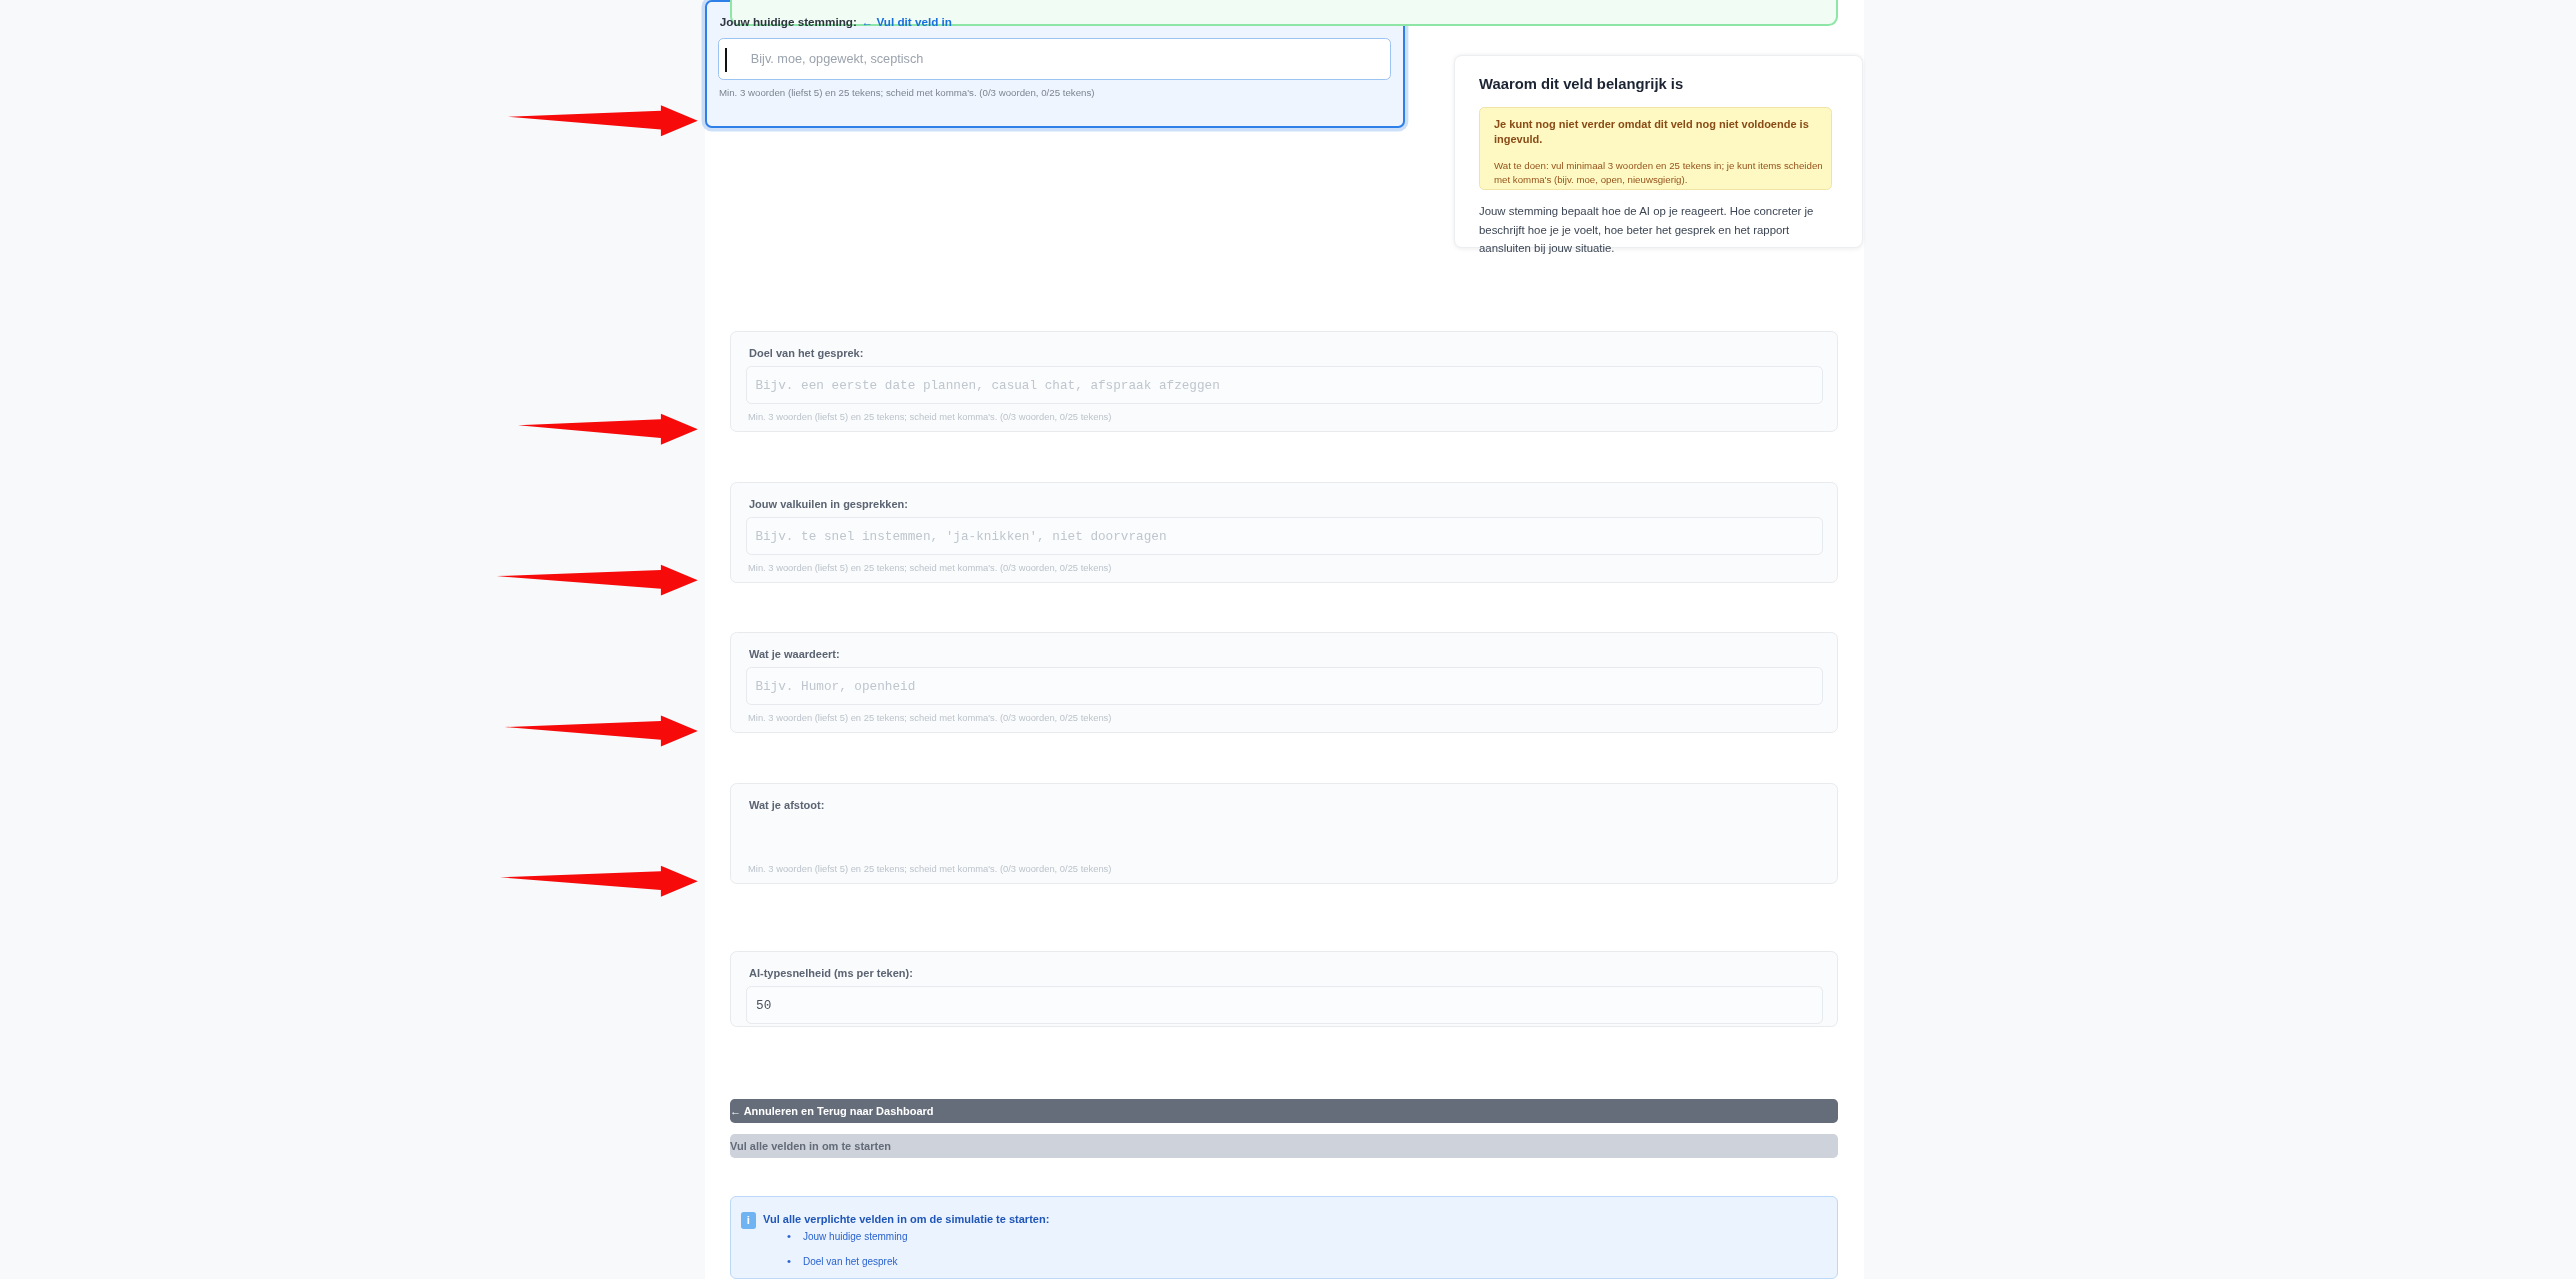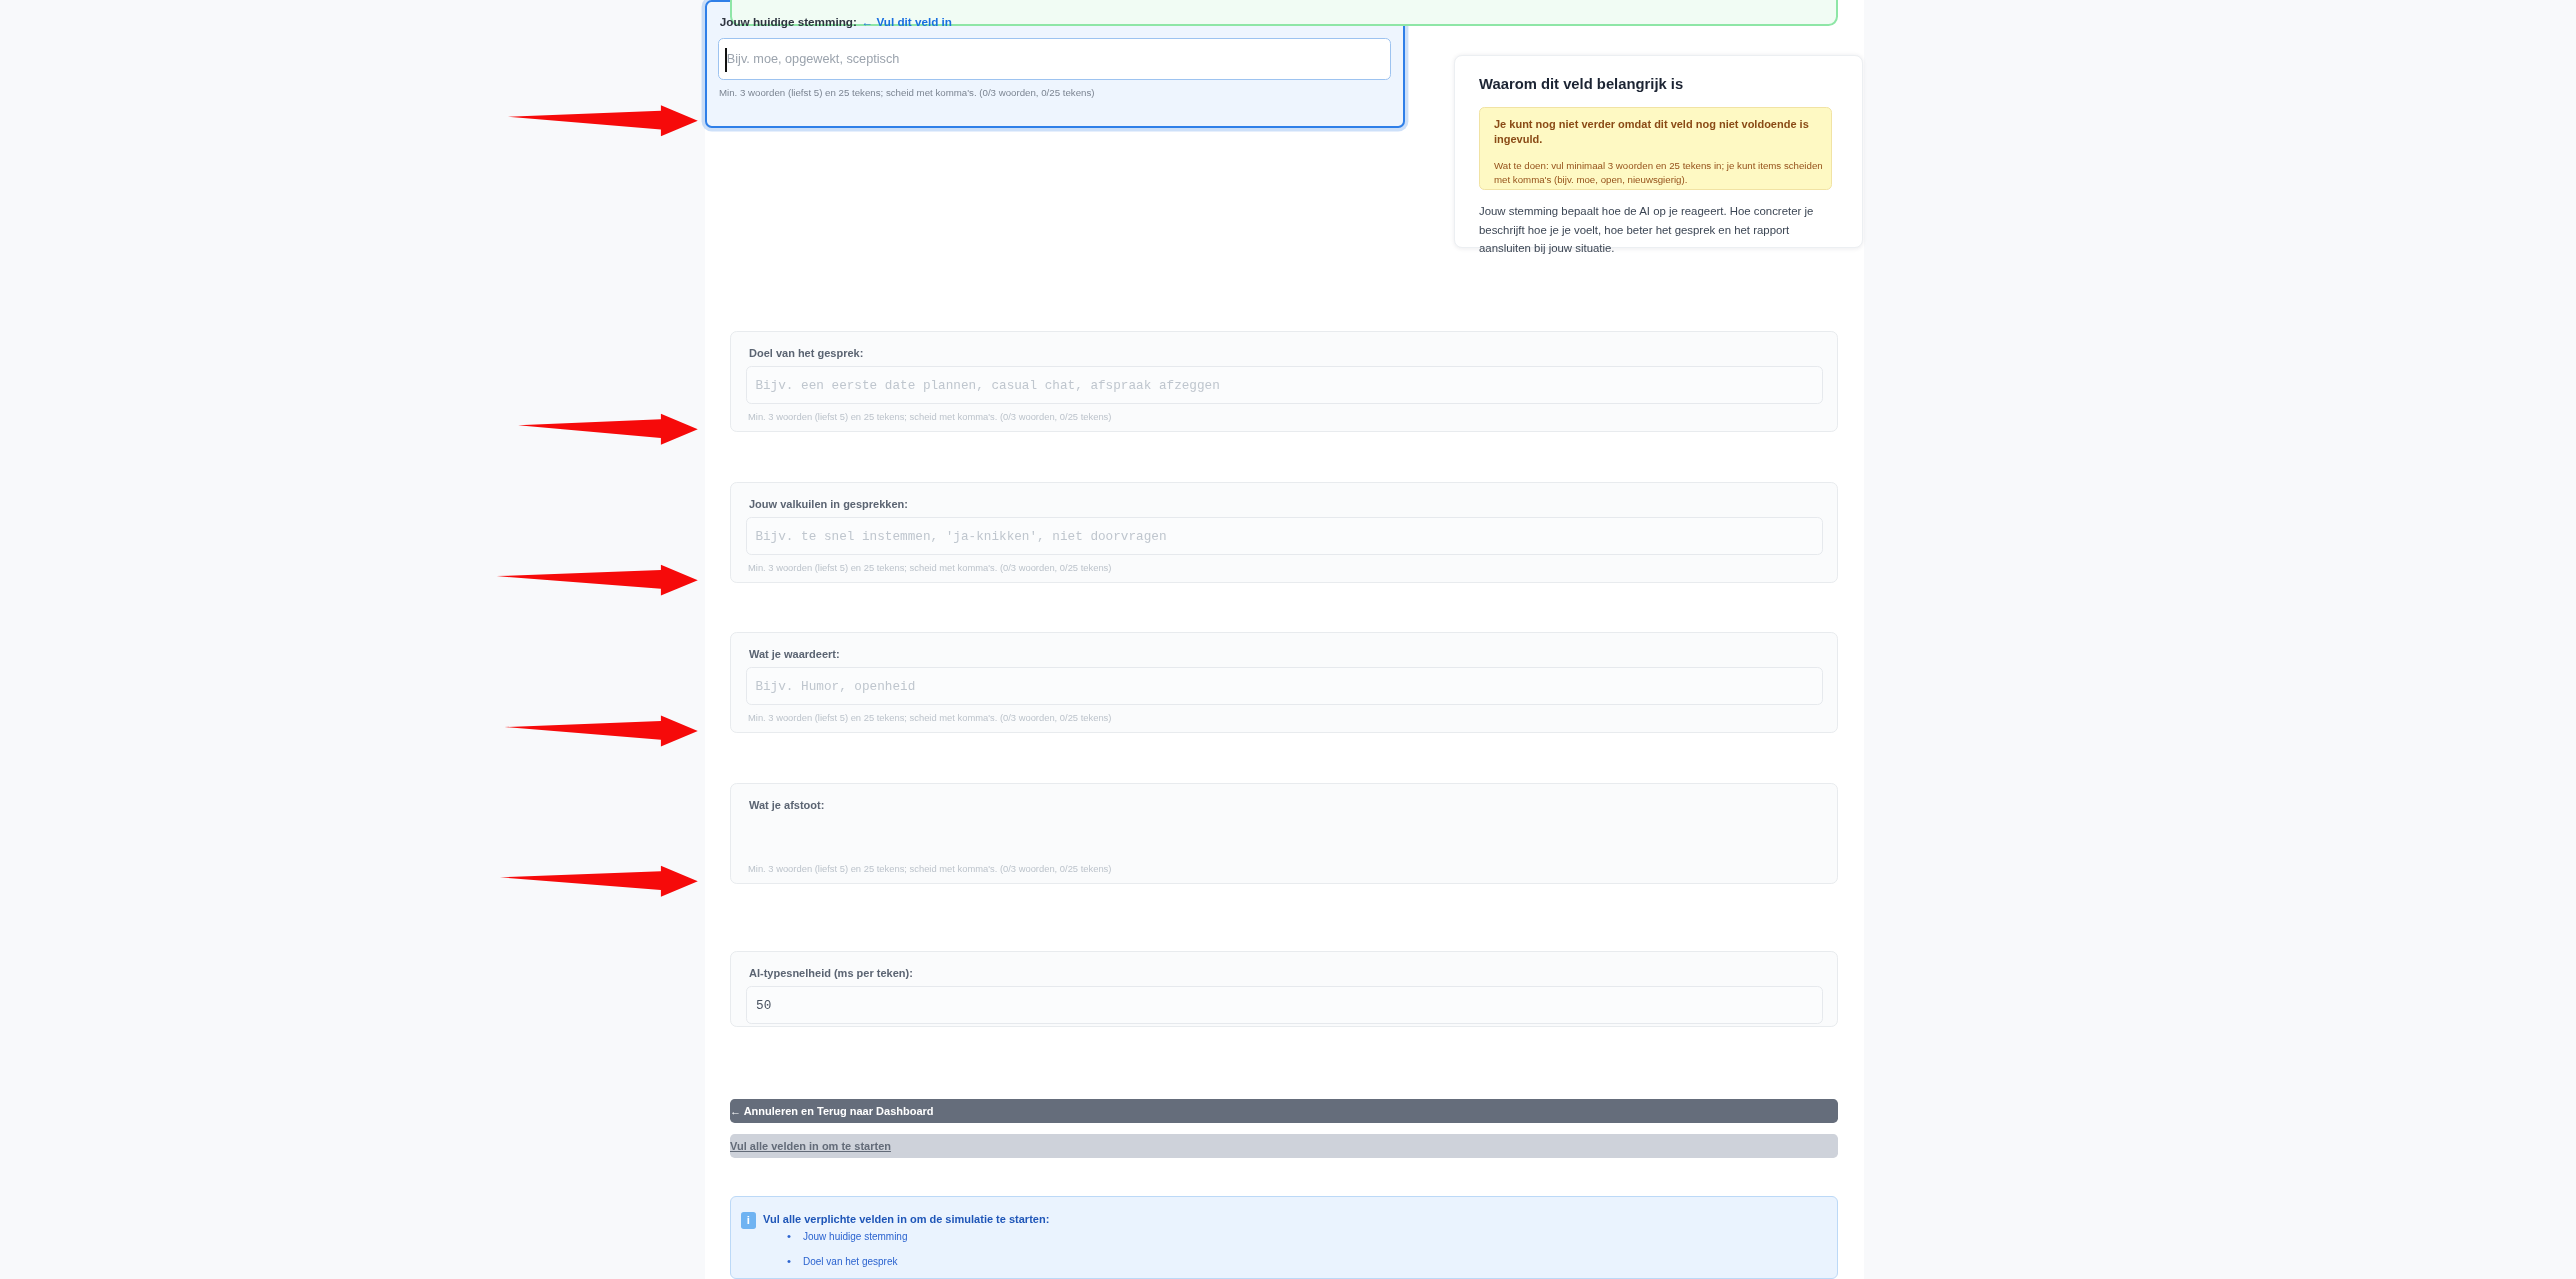--- a/index.html
+++ b/index.html
@@ -52,21 +52,21 @@
   }
   .card-blue .label .hint { color: #1a6fe0; margin-left: 4.7px; }
   .card-blue .input {
     position: absolute; left: 13.4px; top: 38px; width: 673px; height: 42px;
     background: #fff; border: 0.7px solid #9dc3f0; border-radius: 5.4px;
   }
   .card-blue .input .caret {
     position: absolute; left: 6px; top: 8.7px; width: 1.3px; height: 24px; background: #111;
   }
   .card-blue .input .ph {
-    position: absolute; left: 7.4px; top: 12.7px; font-size: 12.7px; color: #9ba3ad; white-space: nowrap;
+    position: absolute; left: 7.4px; top: 12.7px; font-size: 12.7px; color: #9ba3ad; white-space: nowrap; padding-left: 24px;
   }
   .card-blue .helper {
     position: absolute; left: 14px; top: 87px;
     font-size: 9.7px; color: #7c8592; white-space: nowrap;
   }
 
   
   .why-panel {
     position: absolute;
     left: 749px; top: 55px; width: 409px; height: 193px;
@@ -118,21 +118,21 @@
     font-size: 9.4px; color: #bcc3cb; white-space: nowrap;
   }
 
   
   .btn {
     position: absolute; left: 25px; width: 1108px; height: 24px;
     border-radius: 4.7px; font-size: 11px; font-weight: 700;
     line-height: 24px; cursor: pointer;
   }
   .btn-cancel { background: #656d7b; color: #fff; }
-  .btn-disabled { background: #ced2da; color: #636b78; cursor: default; text-decoration: underline; }
+  .btn-disabled { background: #ced2da; color: #636b78; cursor: default; }
 
   
   .infobox {
     position: absolute; left: 25px; top: 1196px; width: 1108px; height: 83px;
     background: #eaf3fe; border: 0.7px solid #bcd9f7; border-radius: 6px;
   }
   .infobox .ico {
     position: absolute; left: 10px; top: 14.8px; width: 14.8px; height: 17.4px;
     background: #6fb3f2; border-radius: 2.7px;
     color: #fff; font-size: 11.4px; font-weight: 700; text-align: center; line-height: 17.4px;

